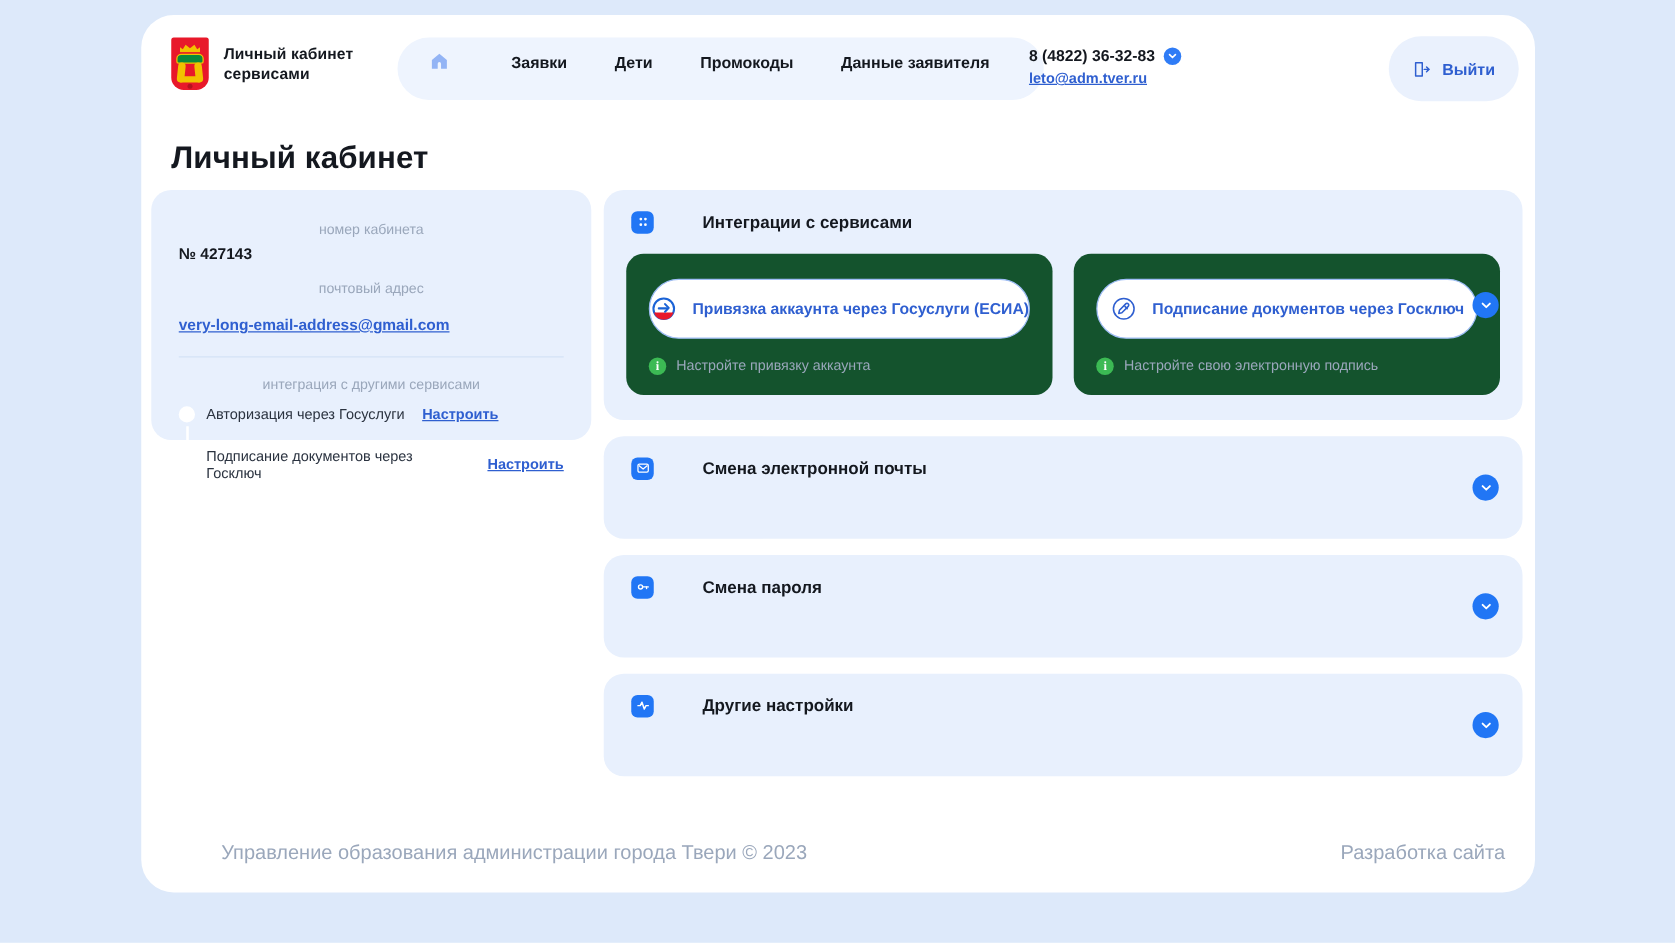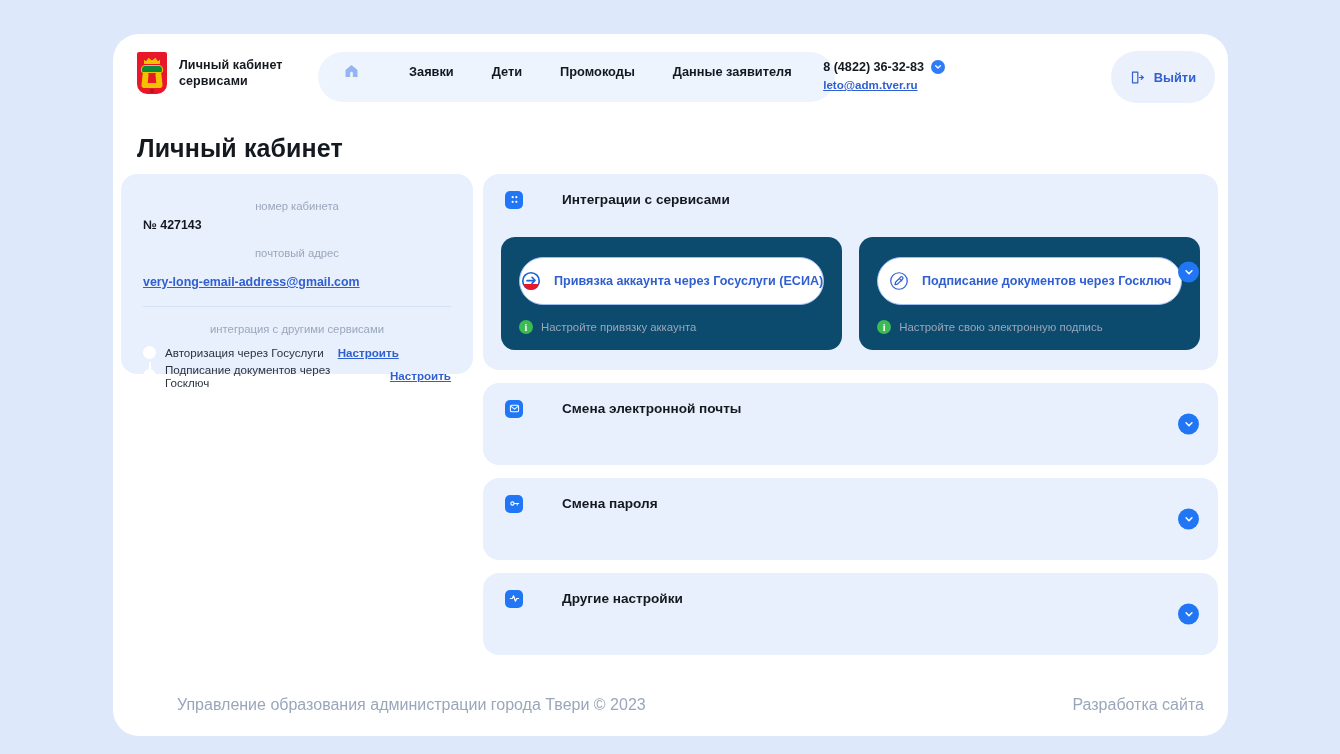--- a/index.html
+++ b/index.html
@@ -11,21 +11,21 @@
   }
   .page {
     position: relative;
     width: 1340px; height: 754px;
     background: #dde9fa;
   }
 
   
   .shell {
     position: absolute;
-    left: 113px; top: 34px;
+    left: 113px; top: 12px;
     width: 1115px; height: 702px;
     background: #ffffff;
     border-radius: 26px;
   }
 
   
   .header {
     position: absolute;
     left: 0; top: 0; right: 0; height: 86px;
     display: flex; align-items: center;
@@ -165,21 +165,21 @@
   .divider {
     height: 1px; background: #d4e2f6; margin: 16px 0 14px 0;
   }
   .svcgroup { position: relative; margin-top: 8px; }
   .svc-line {
     position: absolute; left: 6px; top: 16px; width: 2px; height: 24px;
     background: #ffffff;
   }
   .svc {
     display: flex; align-items: center; gap: 9px;
-    margin-bottom: 4px; position: relative; z-index: 2;
+    margin-bottom: 21px; position: relative; z-index: 2;
   }
   .svc:last-child { margin-bottom: 0; }
   .svc .dot {
     width: 13px; height: 13px; border-radius: 50%;
     background: #ffffff; flex: none;
   }
   .svc .txt { font-size: 11.6px; color: #2b3340; }
   .svc .cfg {
     font-size: 11.6px; font-weight: 700; color: #2f5fd0;
     text-decoration: underline; margin-left: 5px; white-space: nowrap;
@@ -213,24 +213,23 @@
     background: #2176f5;
     display: flex; align-items: center; justify-content: center;
     cursor: pointer;
   }
   .panel-body {
     display: flex; gap: 17px;
     padding: 0 18px 20px 18px;
   }
   .intcard {
     flex: 1;
-    background: #0c4a6e;
+    background: #14532d;
     border-radius: 14px;
     padding: 20px 18px 16px 18px;
-    margin-top: 12px;
   }
   .intbtn {
     height: 48px;
     border: 1.4px solid #9fbdf5;
     border-radius: 24px;
     display: flex; align-items: center; justify-content: center;
     gap: 12px;
     cursor: pointer;
     background: #fff;
   }

